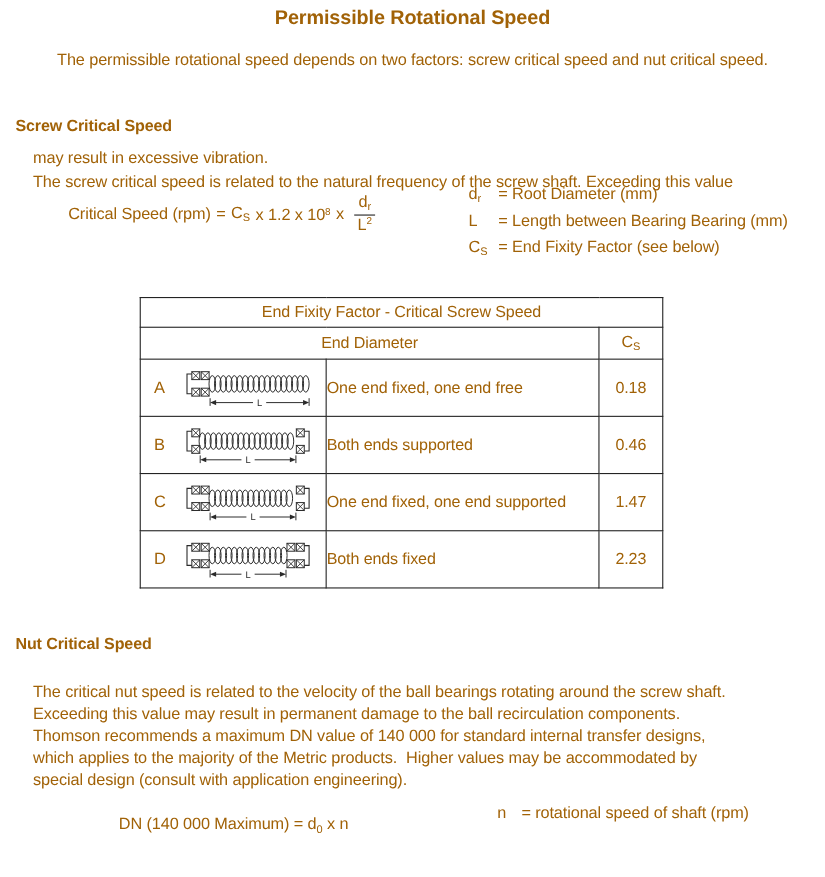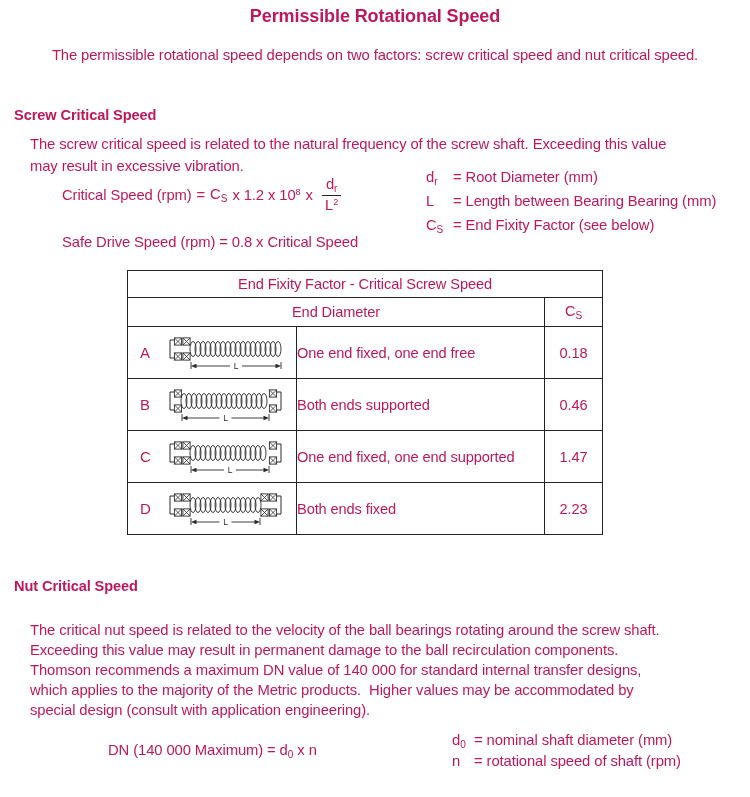--- a/index.html
+++ b/index.html
@@ -1,18 +1,18 @@
 <!DOCTYPE html>
 <html><head>
 <meta charset="utf-8">
 <style>
   html,body { margin:0; padding:0; background:#ffffff; }
   .page {
     position:relative; width:750px; height:797px; overflow:hidden;
-    background:#ffffff; color:#be185d;
+    background:#ffffff; color:#a16207;
     font-family:"Liberation Sans", sans-serif;
     letter-spacing:-0.1px;
   }
   .abs { position:absolute; }
   .doc-title { top:6px; left:0; width:750px; text-align:center; font-size:18px; font-weight:bold; }
   .intro { top:47px; left:0; width:750px; text-align:center; font-size:14.8px; }
   .sec-heading { font-size:14.6px; font-weight:bold; }
   .screw-heading { top:107px; left:14px; }
   .nut-heading { top:578px; left:14px; }
   .body-lines { font-size:14.8px; }
@@ -61,22 +61,22 @@
 <body>
 
 <div class="page">
 
   <div class="abs doc-title">Permissible Rotational Speed</div>
   <div class="abs intro">The permissible rotational speed depends on two factors: screw critical speed and nut critical speed.</div>
 
   <div class="abs sec-heading screw-heading">Screw Critical Speed</div>
 
   <div class="abs body-lines screw-body">
+    <div class="para-line">may result in excessive vibration.</div>
     <div class="para-line">The screw critical speed is related to the natural frequency of the screw shaft. Exceeding this value</div>
-    <div class="para-line">may result in excessive vibration.</div>
   </div>
 
   <div class="abs formula-row critical-formula">
     <span>Critical Speed (rpm)</span>
     <span>=</span>
     <span><span>C</span><sub class="sb">S</sub></span>
     <span><span>x 1.2 x 10</span><sup class="sp">8</sup></span>
     <span>x</span>
     <span class="frac">
       <span class="num"><span>d</span><sub class="sb">r</sub></span>
@@ -92,21 +92,20 @@
       <div class="def-row">
         <span class="def-sym"><span>L</span><sub class="sb"></sub></span>
         <span>= Length between Bearing Bearing (mm)</span>
       </div>
       <div class="def-row">
         <span class="def-sym"><span>C</span><sub class="sb">S</sub></span>
         <span>= End Fixity Factor (see below)</span>
       </div>
     </div>
 
-  <div class="abs safe-drive">Safe Drive Speed (rpm) = 0.8 x Critical Speed</div>
 
   <div class="abs table-wrap">
     <table class="fixity">
       <tbody>
         <tr>
           <td class="t-title" colspan="3">End Fixity Factor - Critical Screw Speed</td>
         </tr>
         <tr>
           <td class="t-colhead" colspan="2">End Diameter</td>
           <td class="t-colhead col-cs"><span>C</span><sub class="sb">S</sub></td>
@@ -333,22 +332,18 @@
     <div class="para-line">which applies to the majority of the Metric products.  Higher values may be accommodated by</div>
     <div class="para-line">special design (consult with application engineering).</div>
   </div>
 
   <div class="abs dn-formula">
     <span><span>DN (140 000 Maximum) = d</span><sub class="sb">0</sub>&nbsp;<span>x n</span></span>
   </div>
 
   <div class="abs defs nut-defs">
       <div class="def-row">
-        <span class="def-sym"><span>d</span><sub class="sb">0</sub></span>
-        <span>= nominal shaft diameter (mm)</span>
-      </div>
-      <div class="def-row">
         <span class="def-sym"><span>n</span><sub class="sb"></sub></span>
         <span>= rotational speed of shaft (rpm)</span>
       </div>
     </div>
 
 </div>
 
 </body></html>

